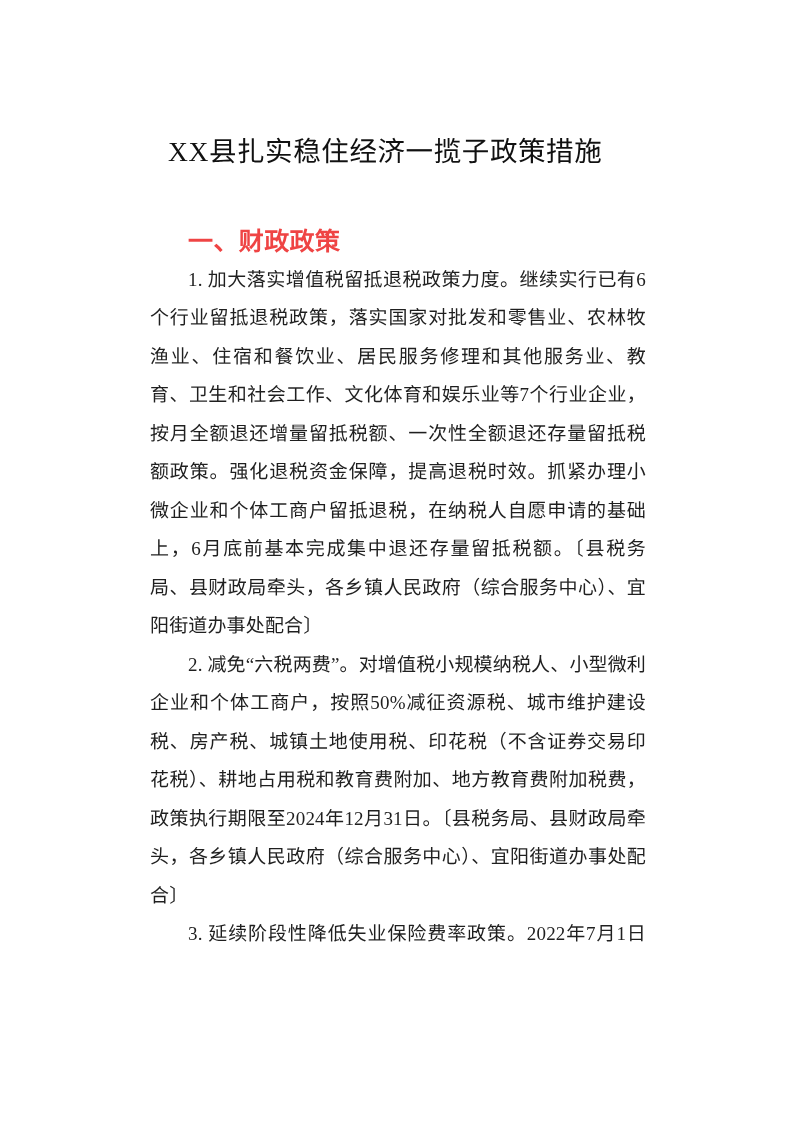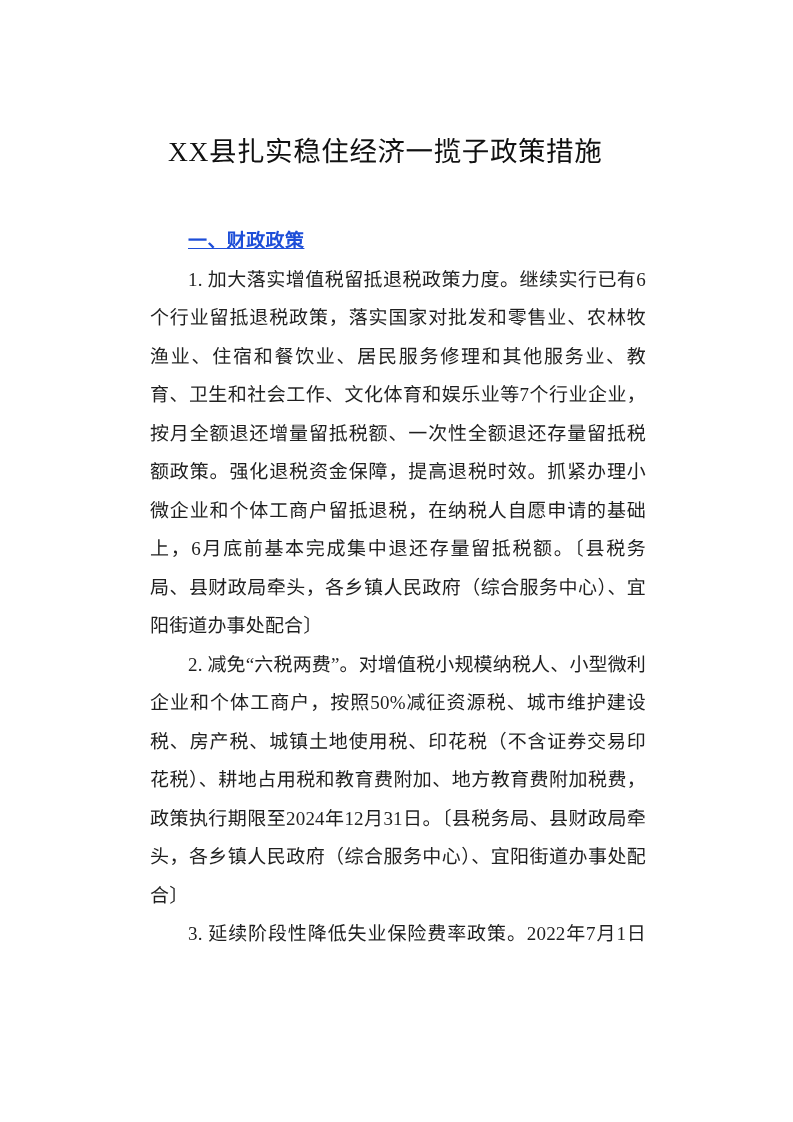--- a/index.html
+++ b/index.html
@@ -41,29 +41,28 @@
     text-align: left;
     margin: 0;
     padding-top: 132px;
     padding-left: 18px;
     white-space: nowrap;
   }
 
   
   .section-heading {
     font-family: "Liberation Sans", "DejaVu Sans", sans-serif;
-    font-size: 19px;
+    font-size: 25px;
     font-weight: 700;
     line-height: 38.5px;
     letter-spacing: 0.4px;
-    color: #1d4ed8;
+    color: #ef4444;
     margin: 0;
     padding-top: 50px;
     text-indent: 38px;
-    text-decoration: underline;
   }
 
   
   .para {
     font-family: "Liberation Serif", "DejaVu Serif", serif;
     font-size: 19px;
     font-weight: 400;
     line-height: 38.5px;
     color: #1f1f1f;
     margin: 0;

